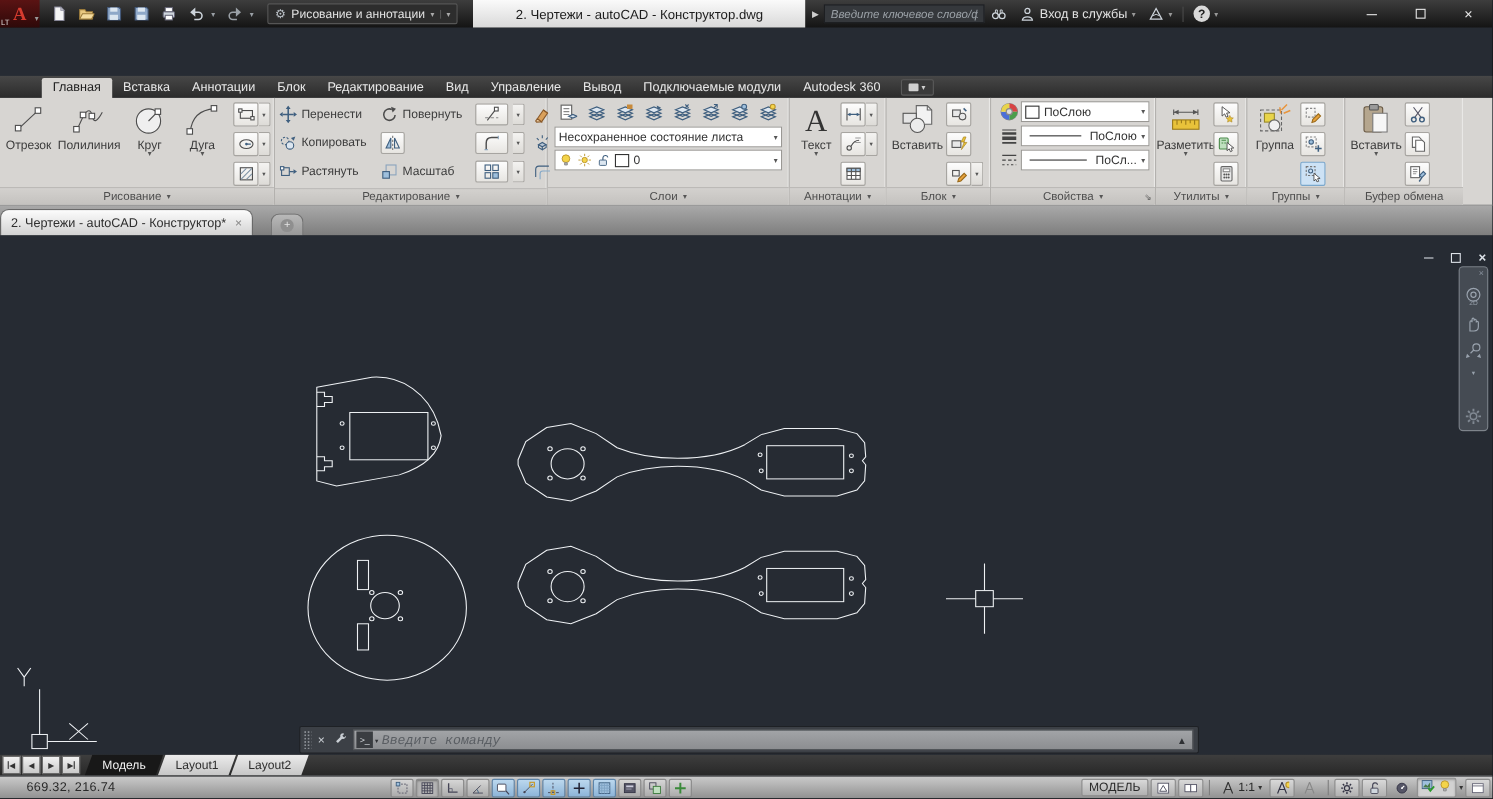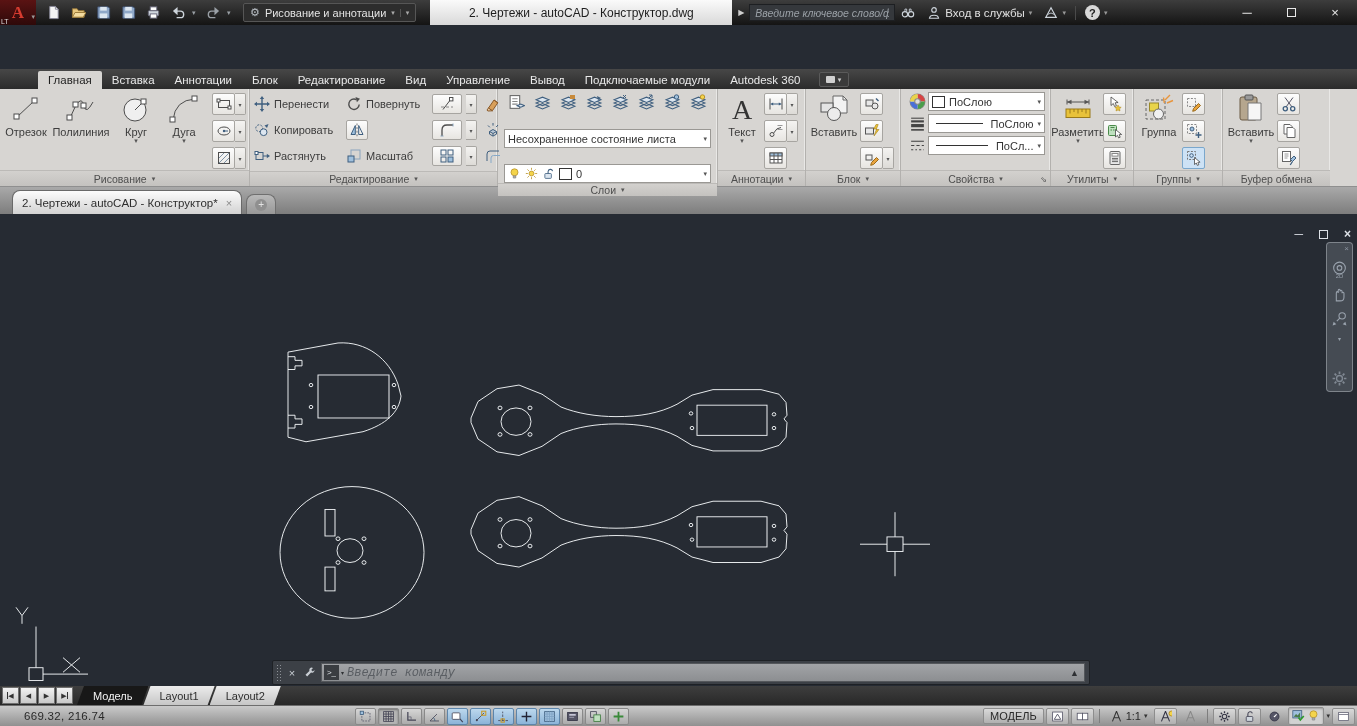--- a/index.html
+++ b/index.html
@@ -90,21 +90,21 @@
   .libtn { width:25px; height:22px; border:1px solid transparent; display:flex;
            align-items:center; justify-content:center; }
   .libtn svg { width:17px; height:17px; }
   .swatch { width:13px; height:12px; background:#fff; border:1px solid #333; }
   .lineSample { flex:1; border-top:1px solid #333; margin:0 4px; }
   .propicon { width:22px; display:flex; align-items:center; justify-content:center; }
   .propicon svg { width:17px; height:17px; }
 
   
   .filetabs { height:27px; background:linear-gradient(#a9a9a9,#7d7d7d); display:flex;
-              align-items:flex-end; padding-left:12px; flex:0 0 auto; }
+              align-items:flex-end; padding-left:0; flex:0 0 auto;gap:12px; }
   .ftab { height:24px; display:flex; align-items:center; gap:8px; padding:0 9px;
           background:linear-gradient(#fcfcfc,#d2d2d2); border:1px solid #696969; border-bottom:none;
           border-radius:8px 8px 0 0; font-size:11.5px; color:#2e2e2e; }
   .ftab .fx { color:#8a8a8a; font-size:11px; }
   .fplus { height:20px; width:30px; margin-left:4px; background:linear-gradient(#b9b9b9,#989898);
            border:1px solid #6f6f6f; border-bottom:none; border-radius:8px 8px 0 0;
            display:flex; align-items:center; justify-content:center; }
   .fplus .pc { width:12px; height:12px; border-radius:50%; background:#8f8f8f; color:#e4e4e4;
                font-size:10px; line-height:12px; text-align:center; }
 
@@ -806,21 +806,21 @@
             </span>
         </div>
       </div>
       <div class="ptitle">
         <span>Редактирование</span>
           <span class="pd">▾</span>
       </div>
     </section>
 
     <section class="panel" style="width:220px">
-      <div class="pbody" style="flex-direction:column;gap:16px;padding:2px 6px 0">
+      <div class="pbody" style="flex-direction:column;gap:2px;padding:2px 6px 0">
         <div class="lay-icons">
           <span class="libtn">
               <svg>
                 <use href="#s-lprop"></use>
               </svg>
             </span>
           <span class="libtn">
               <svg>
                 <use href="#s-stack"></use>
               </svg>

